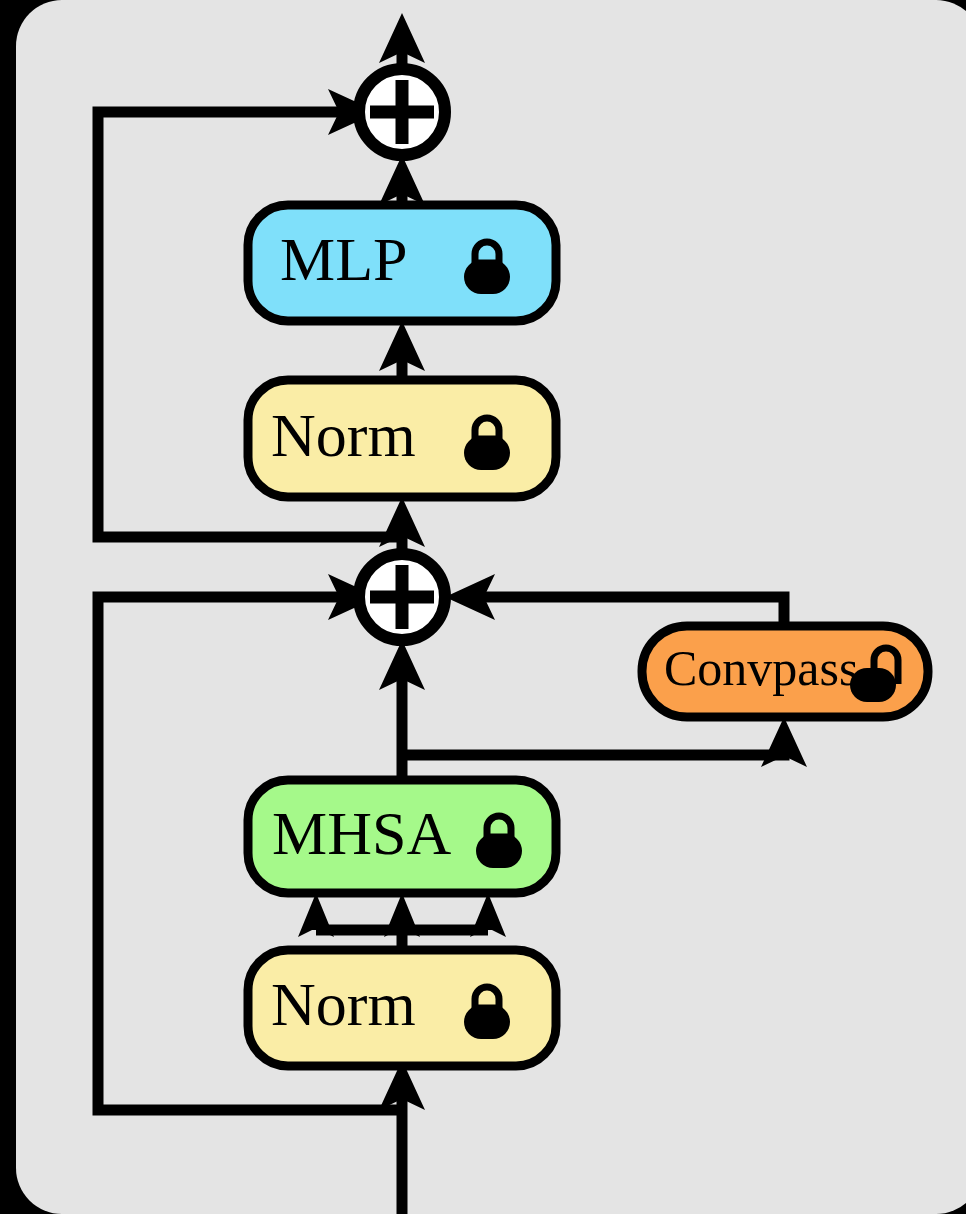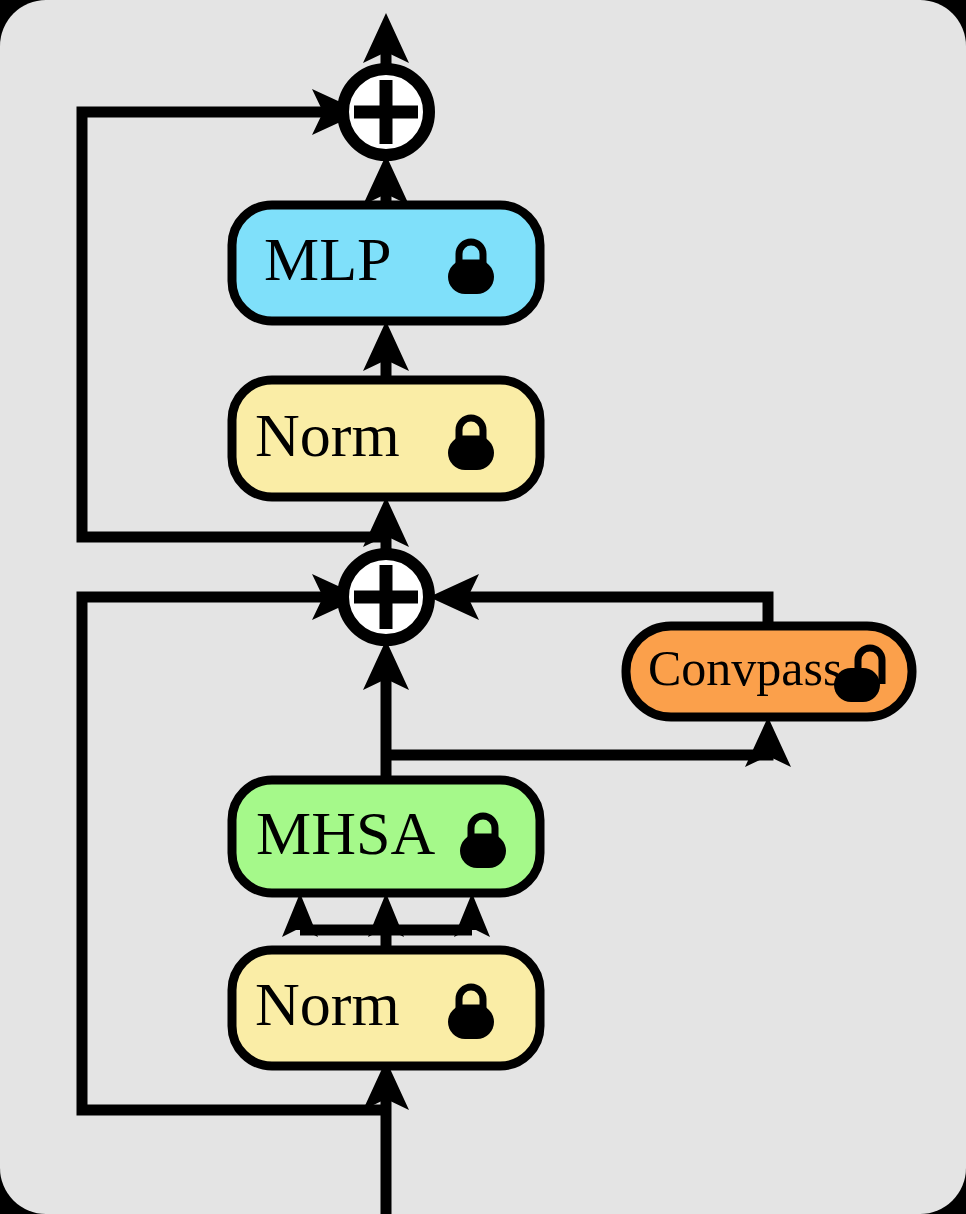--- a/index.html
+++ b/index.html
@@ -11,20 +11,21 @@
   body {
     width: 966px;
     height: 1214px;
     overflow: hidden;
     font-family: "Liberation Serif", "DejaVu Serif", serif;
   }
   #canvas {
     position: relative;
     width: 830px;
     height: 1214px;
+    padding-left: 16px;
   }
   #diagram {
     display: block;
     width: 966px;
     height: 1214px;
   }
   .block-label {
     font-family: "Liberation Serif", "DejaVu Serif", serif;
     font-size: 62px;
     fill: #000000;

